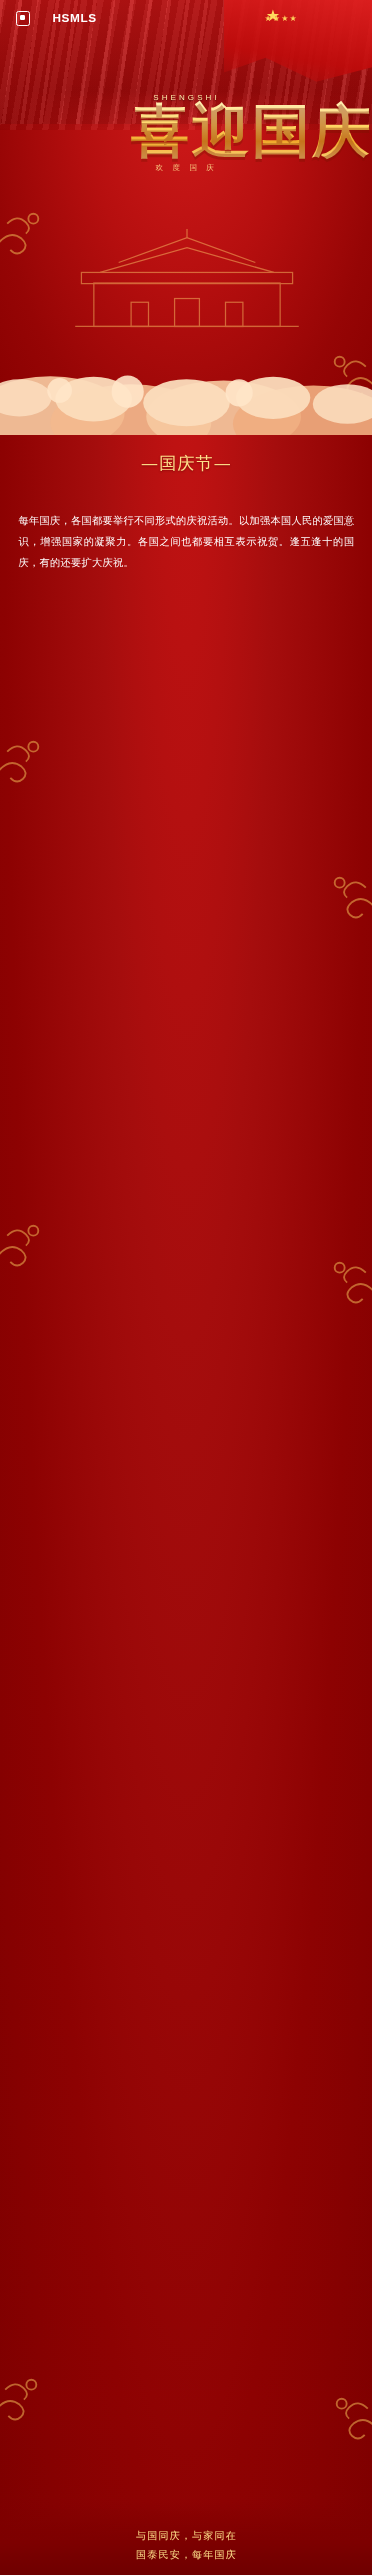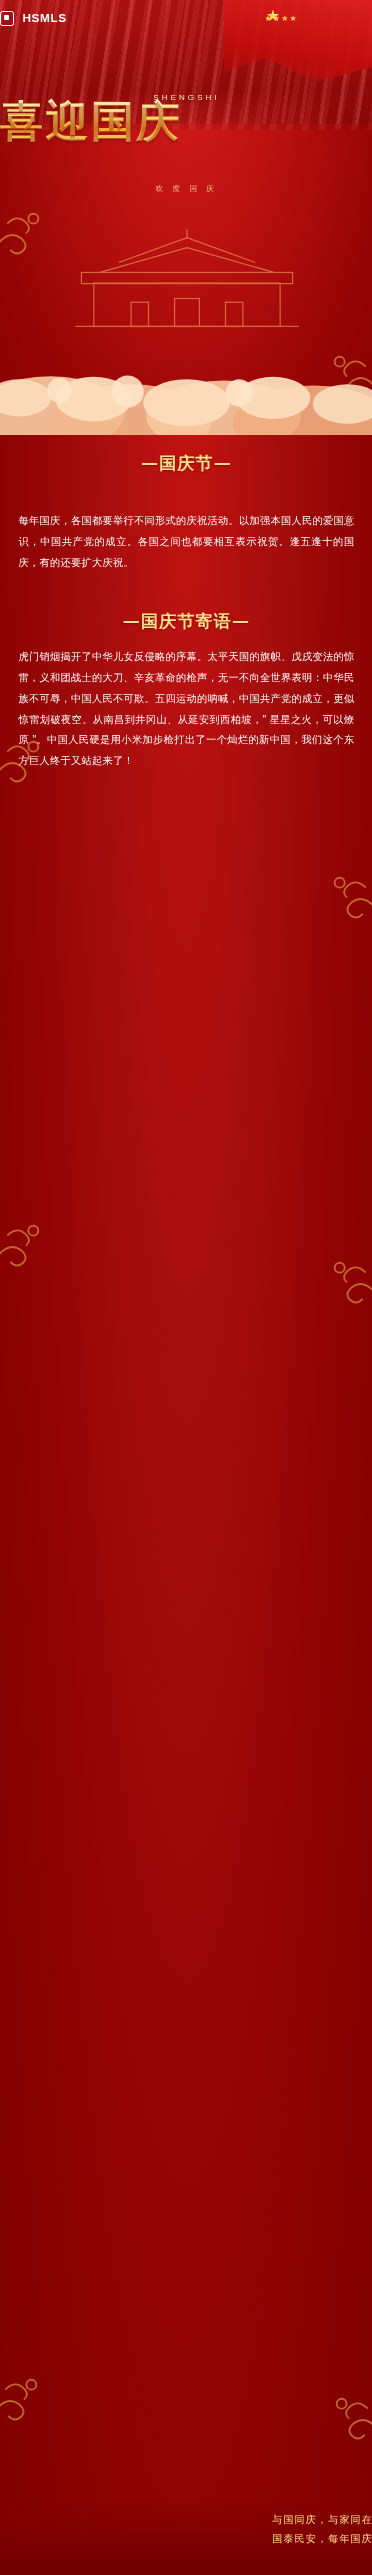--- a/index.html
+++ b/index.html
@@ -43,24 +43,24 @@
     top: 0; left: -25px; right: -25px;
     height: 124px;
     background: repeating-linear-gradient(92deg,
        rgba(255,255,255,0.09) 0 3.7px,
        rgba(0,0,0,0.10) 3.7px 18.6px);
     transform: skewX(-6deg);
     opacity: .8;
   }
   .logo {
     position: absolute;
-    top: 11.2px; left: 0;
+    top: 11.2px; left: 16px;
     display: flex;
     align-items: center;
-    gap: 8px;
+    gap: 22px;
     z-index: 9;
   }
   .logo-mark {
     width: 12.4px; height: 12.4px;
     border: 1.2px solid #ffffff;
     border-radius: 2.5px;
     position: relative;
   }
   .logo-mark::after {
     content: "";
@@ -105,42 +105,41 @@
     text-align: center;
     color: #ffe9a8;
     font-size: 8px;
     letter-spacing: 3.1px;
     z-index: 8;
     text-shadow: 0 0.6px 1.2px rgba(0,0,0,.4);
   }
   .title-main {
     position: absolute;
     top: 93px; left: 0; right: 0;
-    text-align: left;
-    font-size: 43px;
+    text-align: right;
+    font-size: 58px;
     font-weight: bold;
     letter-spacing: 2.5px;
     z-index: 8;
     background: linear-gradient(180deg, #fff6cf 0%, #ffd765 42%, #f0a92b 62%, #ffe9a4 100%);
     -webkit-background-clip: text;
     background-clip: text;
     color: transparent;
     text-shadow: 0 2.5px 0 rgba(120,20,0,.35);
     font-family: "DejaVu Serif", serif;
   }
   .title-line {
     position: absolute;
     top: 163px; left: 0; right: 0;
     text-align: center;
     color: #ffdf8d;
     font-size: 7.5px;
     letter-spacing: 3.7px;
     z-index: 8;
     opacity: .9;
-    margin-top: 21px;
   }
   .gate {
     position: absolute;
     bottom: 93px; left: 50%;
     transform: translateX(-50%);
     width: 261px; height: 118px;
     z-index: 3;
     opacity: .55;
   }
   .clouds {
@@ -157,21 +156,21 @@
   }
   .section {
     position: relative;
     margin: 0 0 36px 0;
     padding: 0 18.6px;
   }
   .sec-title {
     text-align: center;
     color: #ffe08a;
     font-size: 17px;
-    font-weight: bold;
+    font-weight: normal;
     letter-spacing: 1.2px;
     margin: 6.2px 0 13.7px 0;
     font-family: "DejaVu Serif", serif;
     text-shadow: 0 1.2px 1.9px rgba(80,0,0,.5);
   }
   .sec-body {
     color: #ffffff;
     font-size: 10.2px;
     line-height: 2.05;
     text-align: justify;
@@ -195,23 +194,23 @@
   .orn-8 { right: -6.2px; bottom: 130px; transform: scaleX(-1); }
 
   
   .footer {
     position: absolute;
     bottom: 0; left: 0; right: 0;
     height: 75px;
     background: linear-gradient(180deg, rgba(136,2,2,0) 0%, #7d0000 55%, #6e0000 100%);
     display: flex;
     flex-direction: column;
-    align-items: flex-end;
+    align-items: center;
     justify-content: flex-end;
-    padding-bottom: 28px;
+    padding-bottom: 12px;
     box-sizing: border-box;
   }
   .footer-line {
     color: #ffe08a;
     font-size: 10px;
     letter-spacing: 1.2px;
     line-height: 1.9;
     text-align: center;
   }
   .footer-rule {
@@ -332,27 +331,23 @@
     </g>
   </svg>
 
   <div class="content">
 
     <div class="section">
       <div class="sec-title">—国庆节—</div>
     </div>
 
     <div class="section">
-      <div class="sec-body">每年国庆，各国都要举行不同形式的庆祝活动。以加强本国人民的爱国意识，中国共产党的成立。各国之间也都要相互表示祝贺。逢五逢十的国庆，有的还要扩大庆祝。</div>
+      <div class="sec-body">每年国庆，各国都要举行不同形式的庆祝活动。以加强本国人民的爱国意识，增强国家的凝聚力。各国之间也都要相互表示祝贺。逢五逢十的国庆，有的还要扩大庆祝。</div>
     </div>
 
-    <div class="section">
-      <div class="sec-title">—国庆节寄语—</div>
-      <div class="sec-body">虎门销烟揭开了中华儿女反侵略的序幕。太平天国的旗帜、戊戌变法的惊雷，义和团战士的大刀、辛亥革命的枪声，无一不向全世界表明：中华民族不可辱，中国人民不可欺。五四运动的呐喊，中国共产党的成立，更似惊雷划破夜空。从南昌到井冈山、从延安到西柏坡，" 星星之火，可以燎原 "。中国人民硬是用小米加步枪打出了一个灿烂的新中国，我们这个东方巨人终于又站起来了！</div>
-    </div>
 
     <div class="section">
     </div>
 
   </div>
 
   <div class="footer">
     <div class="footer-rule"></div>
     <div class="footer-line">与国同庆，与家同在</div>
     <div class="footer-line">国泰民安，每年国庆</div>

